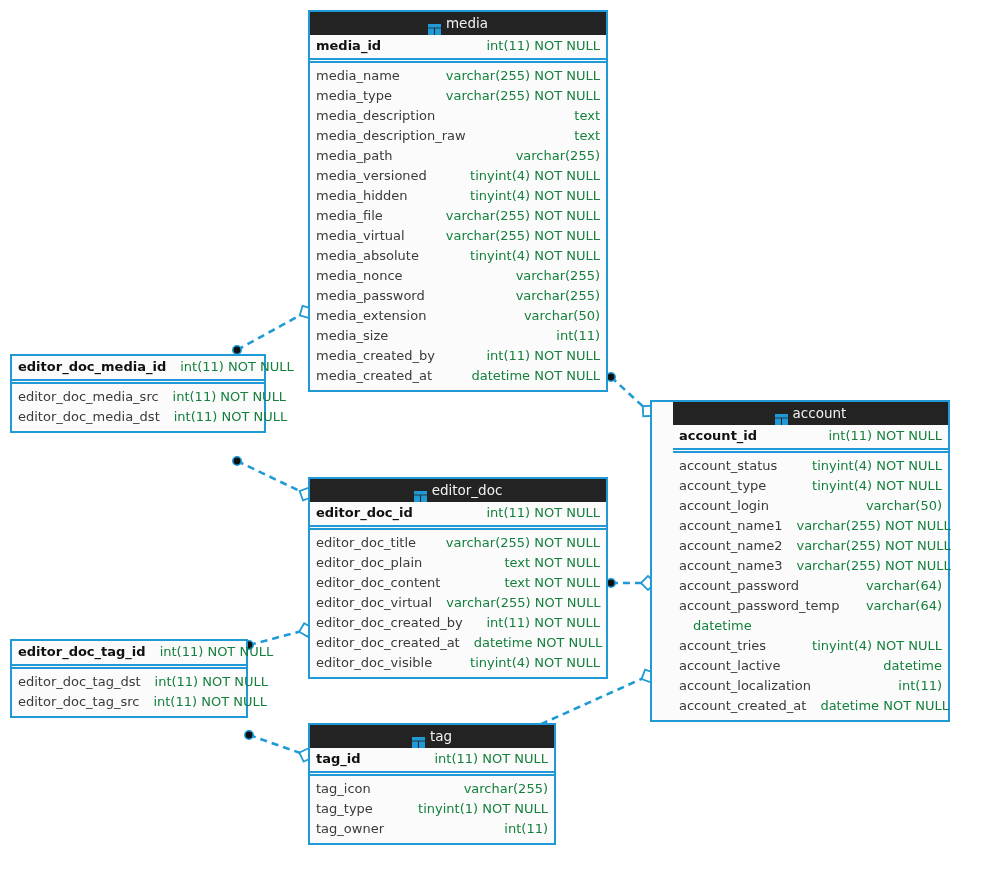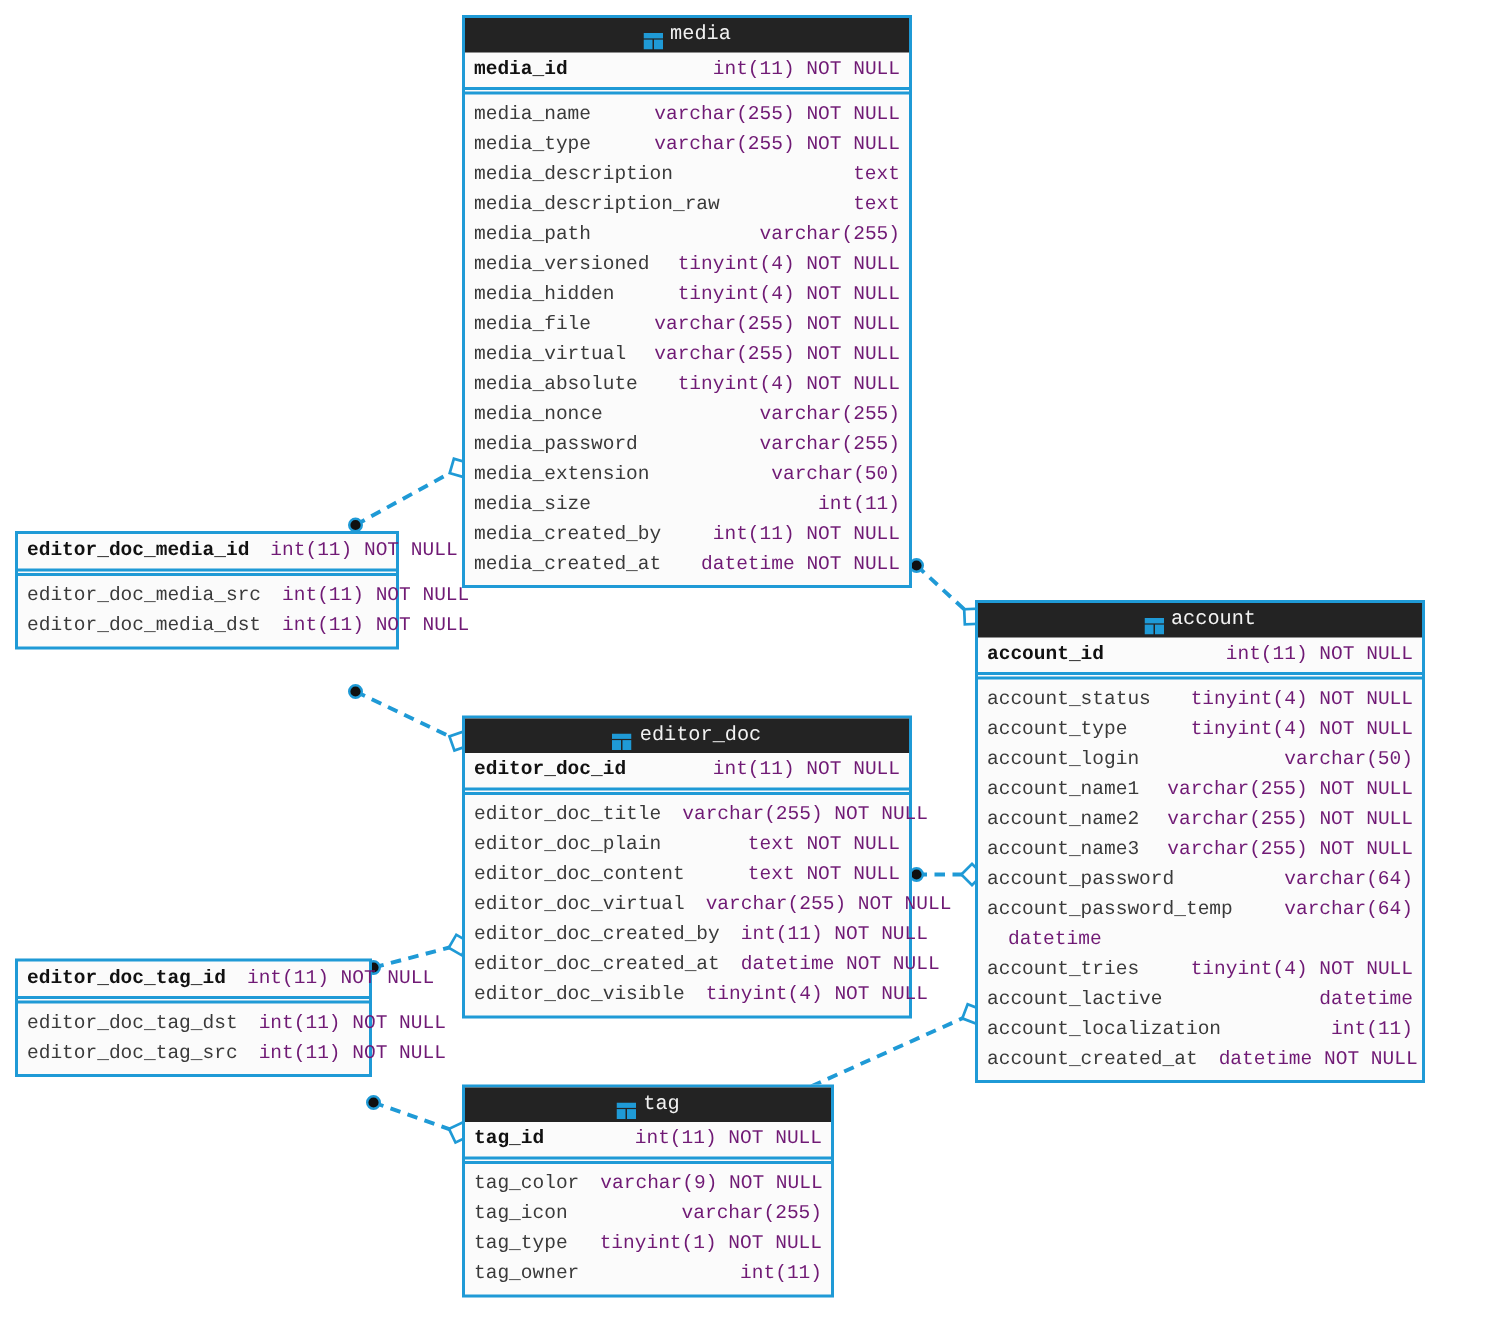--- a/index.html
+++ b/index.html
@@ -27,21 +27,20 @@
     height: 879px;
     pointer-events: none;
   }
 
   .entity {
     position: absolute;
     background: #fbfbfb;
     border: 2px solid #1f9ad6;
     box-sizing: border-box;
     box-shadow: 0 0 0 0 rgba(0,0,0,0);
-    font-family: Liberation Mono, monospace;
   }
   .entity-header {
     background: #232323;
     color: #f2f2f2;
     font-size: 13.5px;
     height: 23px;
     line-height: 23px;
     text-align: center;
     white-space: nowrap;
     position: relative;
@@ -73,21 +72,21 @@
     white-space: nowrap;
     box-sizing: border-box;
   }
   .row.pk-row {
     height: 24px;
     line-height: 22px;
     padding-top: 2px;
   }
   .row .col-name { }
   .row .col-type {
-    color: #701a75;
+    color: #15803d;
     padding-left: 14px;
   }
   .row.pk-row .col-name {
     font-weight: bold;
     color: #111;
   }
   .body-rows {
     padding: 3px 0 4px 0;
   }
   .pk-wrap {
@@ -210,21 +209,21 @@
         <div class="row">
           <span class="col-name">media_created_by</span>
           <span class="col-type">int(11) NOT NULL</span>
         </div>
         <div class="row">
           <span class="col-name">media_created_at</span>
           <span class="col-type">datetime NOT NULL</span>
         </div>
       </div>
     </div>
-    <div class="entity" style="left: 650px; top: 400px; width: 300px;">
+    <div class="entity" style="left: 650px; top: 400px; width: 300px; padding-left: 21px;">
       <div class="entity-header"><span class="hdr-inner">
           <span class="tbl-icon"><svg viewBox="0 0 13 11" width="13" height="11">
               <rect x="0" y="0" width="13" height="3.6" fill="#1f9ad6"></rect>
               <rect x="0" y="4.4" width="6" height="6.6" fill="#1f9ad6"></rect>
               <rect x="7" y="4.4" width="6" height="6.6" fill="#1f9ad6"></rect>
             </svg></span>
           <span>account</span>
         </span></div>
       <div class="pk-wrap pk-row">
         <div class="row pk-row">
@@ -378,24 +377,20 @@
           <span>tag</span>
         </span></div>
       <div class="pk-wrap pk-row">
         <div class="row pk-row">
           <span class="col-name">tag_id</span>
           <span class="col-type">int(11) NOT NULL</span>
         </div>
       </div>
       <div class="body-rows">
         <div class="row">
-          <span class="col-name">tag_color</span>
-          <span class="col-type">varchar(9) NOT NULL</span>
-        </div>
-        <div class="row">
           <span class="col-name">tag_icon</span>
           <span class="col-type">varchar(255)</span>
         </div>
         <div class="row">
           <span class="col-name">tag_type</span>
           <span class="col-type">tinyint(1) NOT NULL</span>
         </div>
         <div class="row">
           <span class="col-name">tag_owner</span>
           <span class="col-type">int(11)</span>

